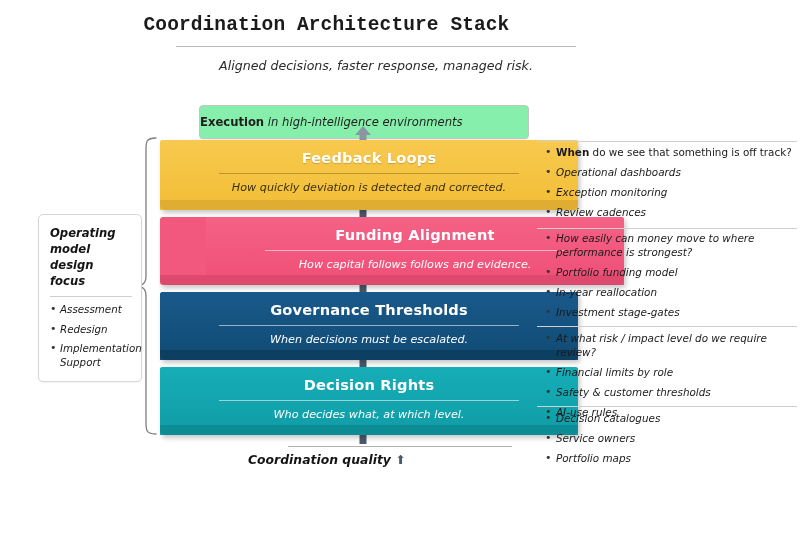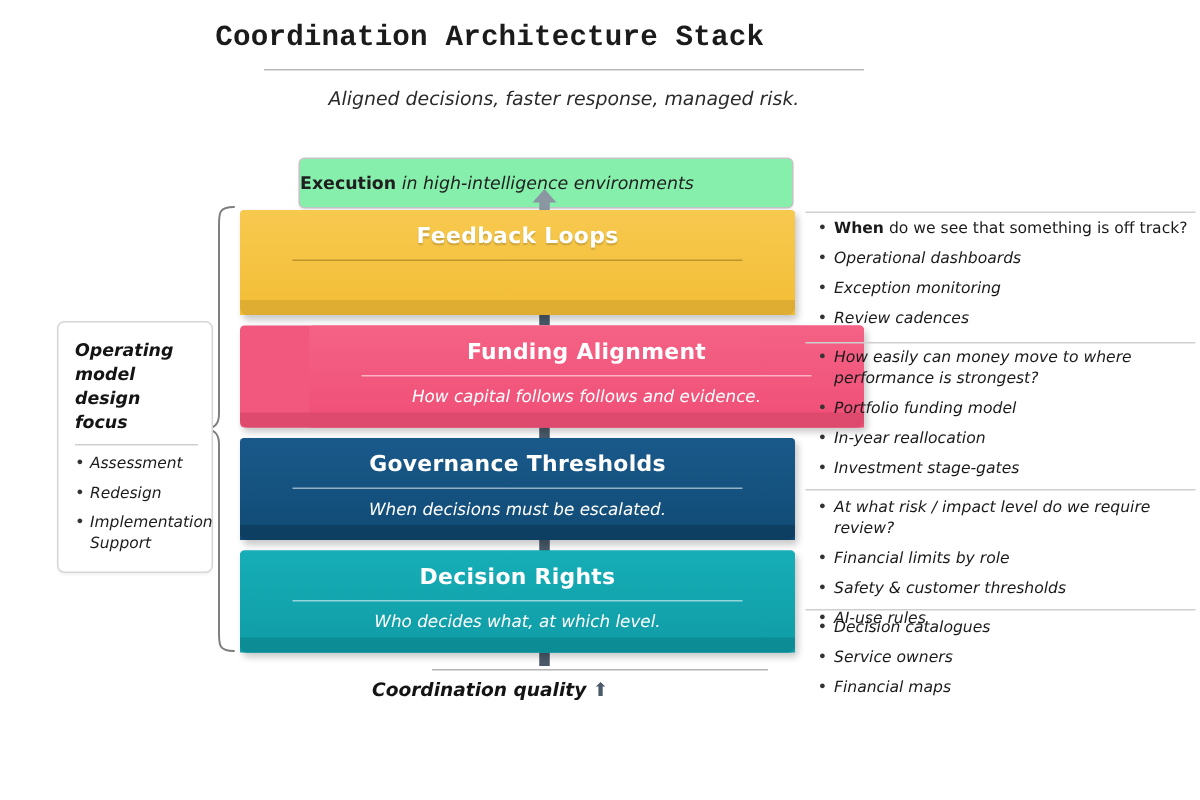--- a/index.html
+++ b/index.html
@@ -44,21 +44,21 @@
   
   .arrow{
     position:absolute; width:18px; color:#4a5a6a;
     display:flex; align-items:center; justify-content:center;
     font-size:0; line-height:0;
   }
   .arrow svg{display:block;}
 
   
   .layer{
-    position:absolute; left:160px; width:370px;
+    position:absolute; left:160px; width:418px;
     border-radius:3px;
     box-shadow:2px 3px 5px rgba(0,0,0,.22);
   }
   .layer .face{
     position:relative; height:100%;
     border-radius:3px 3px 0 0;
     padding-top:9px; box-sizing:border-box;
   }
   .layer .lip{
     position:absolute; left:0; right:0; bottom:0; height:10px;
@@ -190,20 +190,21 @@
       <li>Assessment</li>
       <li>Redesign</li>
       <li>Implementation Support</li>
     </ul>
   </div>
 
   <div class="layer light" style="top:140px;height:70px;background:#F5C242;">
     <div class="face" style="background:linear-gradient(180deg,#F7C94F 0%,#F3BE36 100%);">
       <div class="layer-title">Feedback Loops</div>
       <div class="layer-rule"></div>
+      <div class="layer-sub">How quickly deviation is detected and corrected.</div>
     </div>
     <div class="lip" style="background:#E0AD33;"></div>
   </div>
 
   <div class="layer" style="top:217px;height:68px;background:#F2577D;padding-left:46px;">
     <div class="face" style="background:linear-gradient(180deg,#F46285 0%,#F04E76 100%);">
       <div class="layer-title">Funding Alignment</div>
       <div class="layer-rule"></div>
       <div class="layer-sub">How capital follows follows and evidence.</div>
     </div>
@@ -256,21 +257,21 @@
       <li>Safety &amp; customer thresholds</li>
       <li>AI-use rules</li>
     </ul>
   </div>
 
   <div class="ann-rule" style="top:406px;"></div>
   <div class="ann" style="top:412px;">
     <ul>
       <li>Decision catalogues</li>
       <li>Service owners</li>
-      <li>Financial maps</li>
+      <li>Portfolio maps</li>
     </ul>
   </div>
 
   <div class="bottom-rule"></div>
   <div class="bottom-label">
     <span>Coordination quality</span>
     <span class="up">⬆</span>
   </div>
 
 </div>

